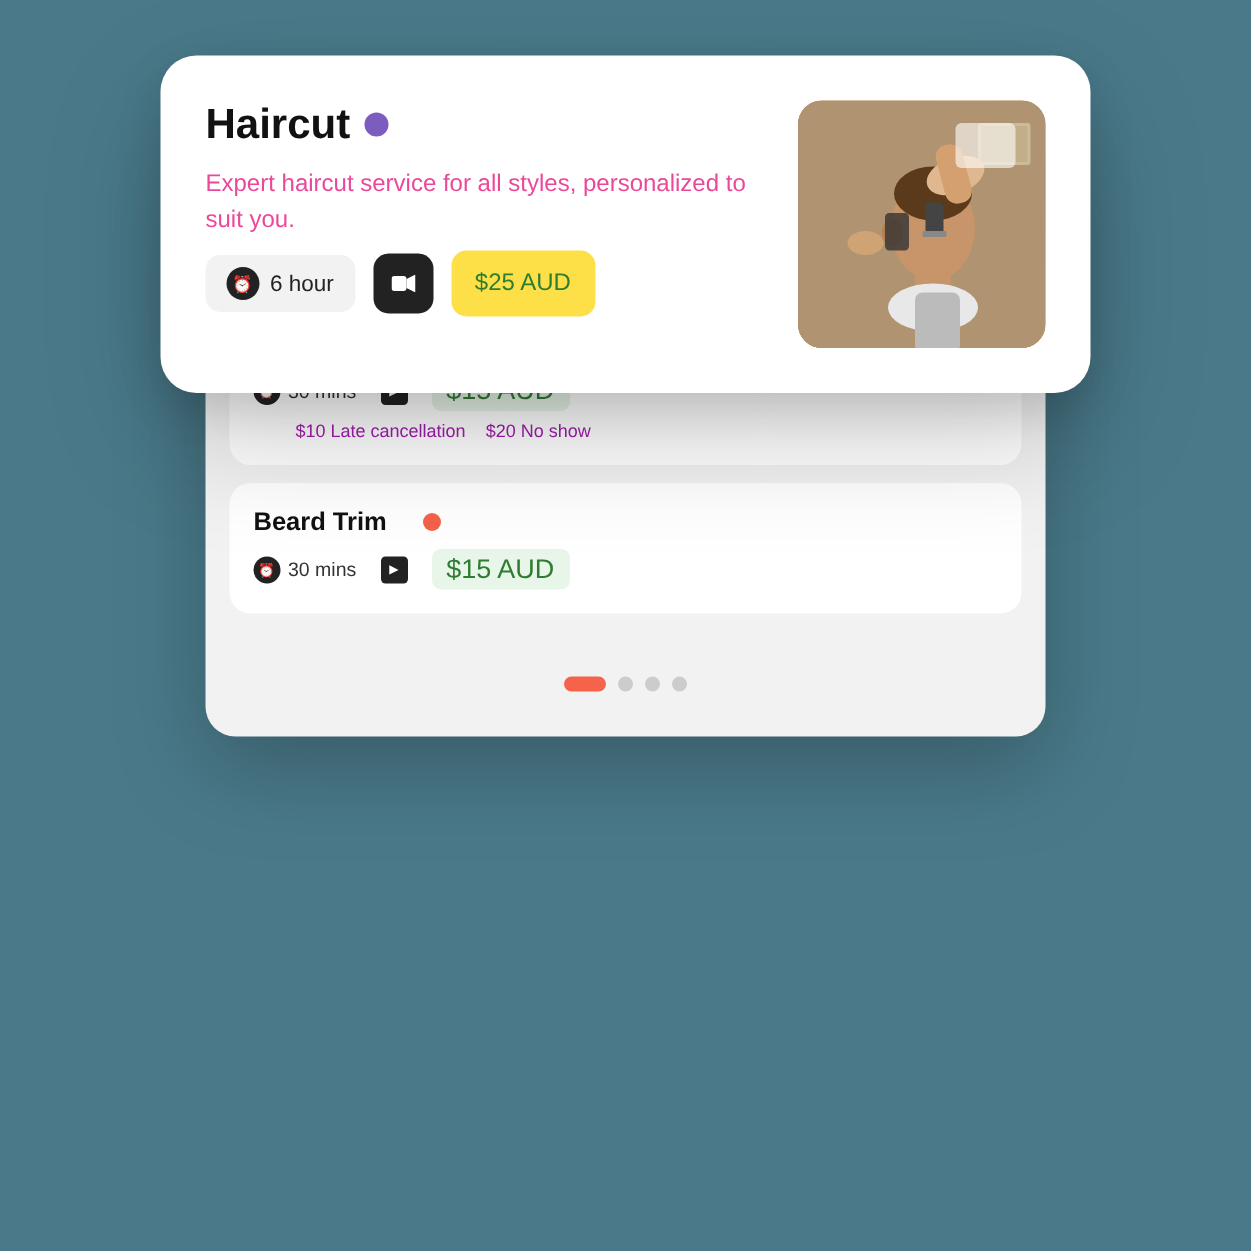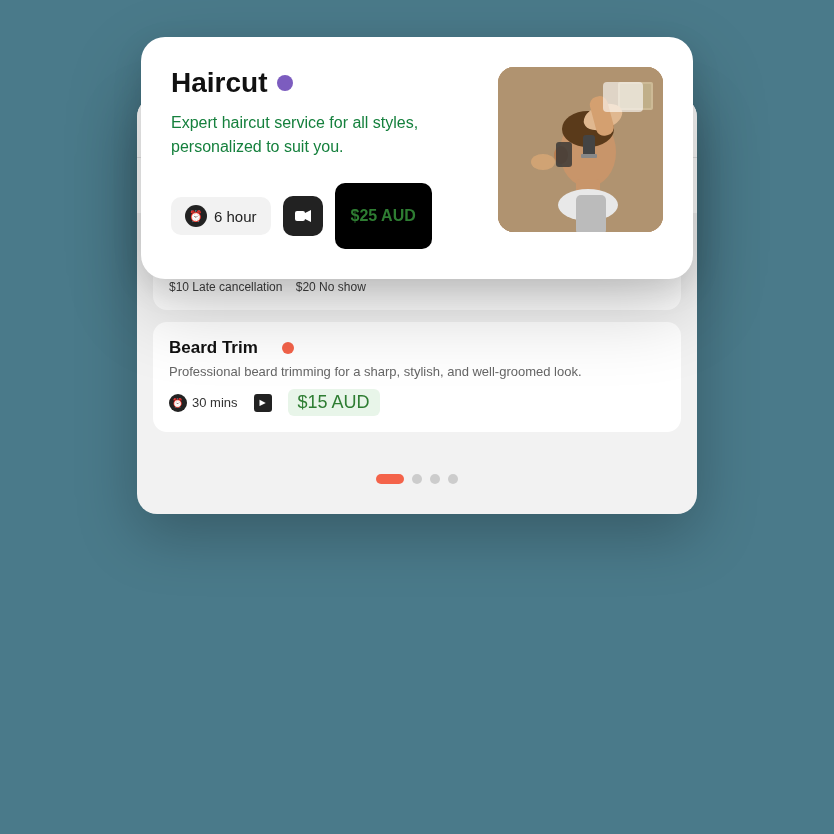--- a/index.html
+++ b/index.html
@@ -152,21 +152,22 @@
       color: #2e7d32;
       border-radius: 6px;
       padding: 3px 10px;
       font-size: 18px;
       font-weight: 500;
     }
 
     .cancellation-info {
       margin-top: 6px;
       font-size: 12px;
-      color: #404040;
+      color: #a21caf;
+      margin-left: 28px;
     }
 
     
     .beard-trim-title {
       display: flex;
       align-items: center;
       gap: 24px;
       font-size: 17px;
       font-weight: 700;
       color: #111;
@@ -209,21 +210,21 @@
       border-radius: 5px;
       background: #f4634a;
     }
 
     
     .fg-card {
       position: absolute;
       top: 0;
       left: 50%;
       transform: translateX(-50%);
-      width: 552px;
+      width: 620px;
       background: white;
       border-radius: 24px;
       padding: 30px 30px 30px;
       box-shadow: 0 30px 80px rgba(0,0,0,0.20), 0 10px 30px rgba(0,0,0,0.12);
       z-index: 10;
     }
 
     .fg-card-content {
       display: flex;
       align-items: flex-start;
@@ -251,23 +252,23 @@
     .dot-purple {
       width: 16px;
       height: 16px;
       background: #7c5cbf;
       border-radius: 50%;
       flex-shrink: 0;
     }
 
     .fg-desc {
       font-size: 16px;
-      color: #15803d;
+      color: #ec4899;
       line-height: 1.5;
-      margin-bottom: 24px;
+      margin-bottom: 8px;
     }
 
     .fg-badges {
       display: flex;
       align-items: center;
       gap: 12px;
     }
 
     .badge-time {
       display: flex;
@@ -299,26 +300,26 @@
       background: #222;
       border-radius: 10px;
       display: flex;
       align-items: center;
       justify-content: center;
       color: white;
       font-size: 14px;
     }
 
     .badge-price {
-      background: #000000;
+      background: #fde047;
       color: #2e7d32;
       border-radius: 10px;
-      padding: 24px 16px;
+      padding: 13px 16px;
       font-size: 16px;
-      font-weight: 700;
+      font-weight: 400;
     }
 
     .fg-image {
       width: 165px;
       height: 165px;
       border-radius: 16px;
       overflow: hidden;
       flex-shrink: 0;
       background: #c8a882;
     }
@@ -378,21 +379,20 @@
           &nbsp;&nbsp;
           <span>$20 No show</span>
         </div>
       </div>
 
       <div class="event-card-bg">
         <div class="beard-trim-title">
           <span>Beard Trim</span>
           <div class="dot-red"></div>
         </div>
-        <div class="beard-desc">Professional beard trimming for a sharp, stylish, and well-groomed look.</div>
         <div class="event-card-bg-info">
           <div class="time-badge">
             <div class="clock-icon">⏰</div>
             <span>30 mins</span>
           </div>
           <div class="video-icon">▶</div>
           <span class="price-badge-green">$15 AUD</span>
         </div>
       </div>
     </div>

